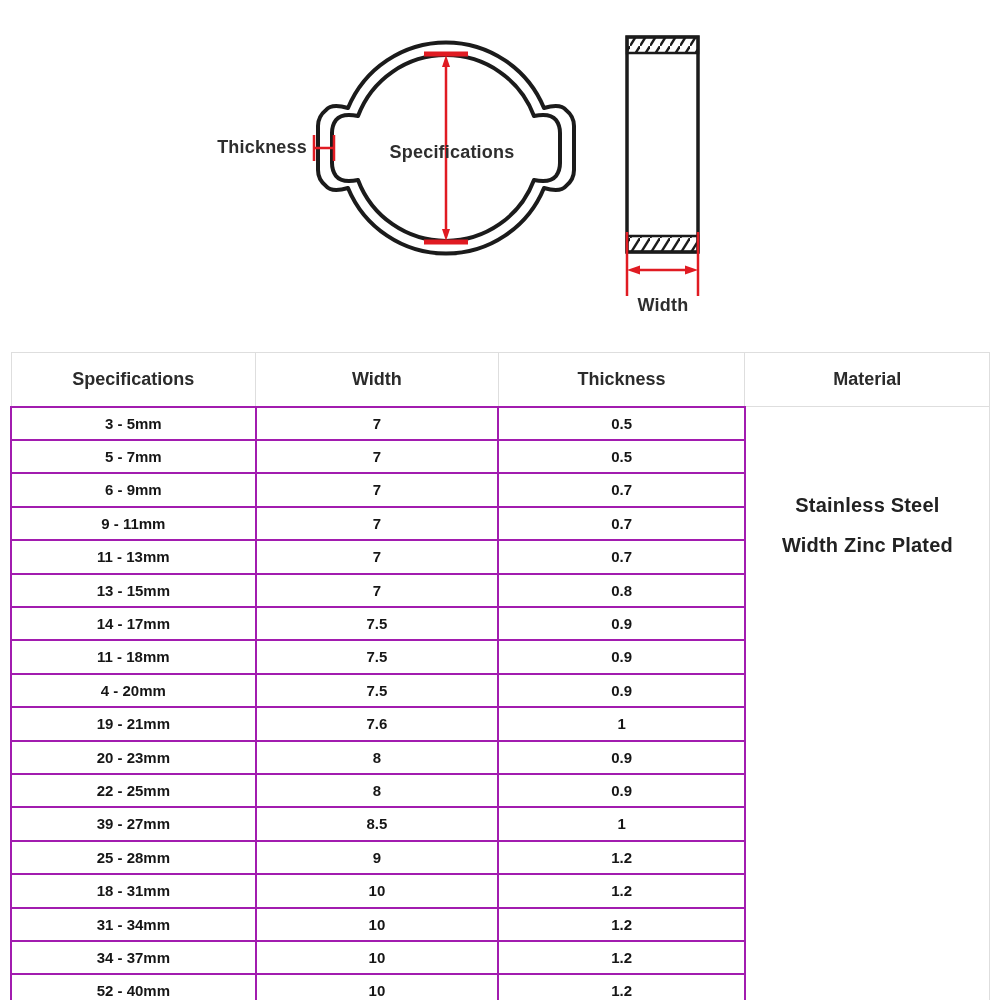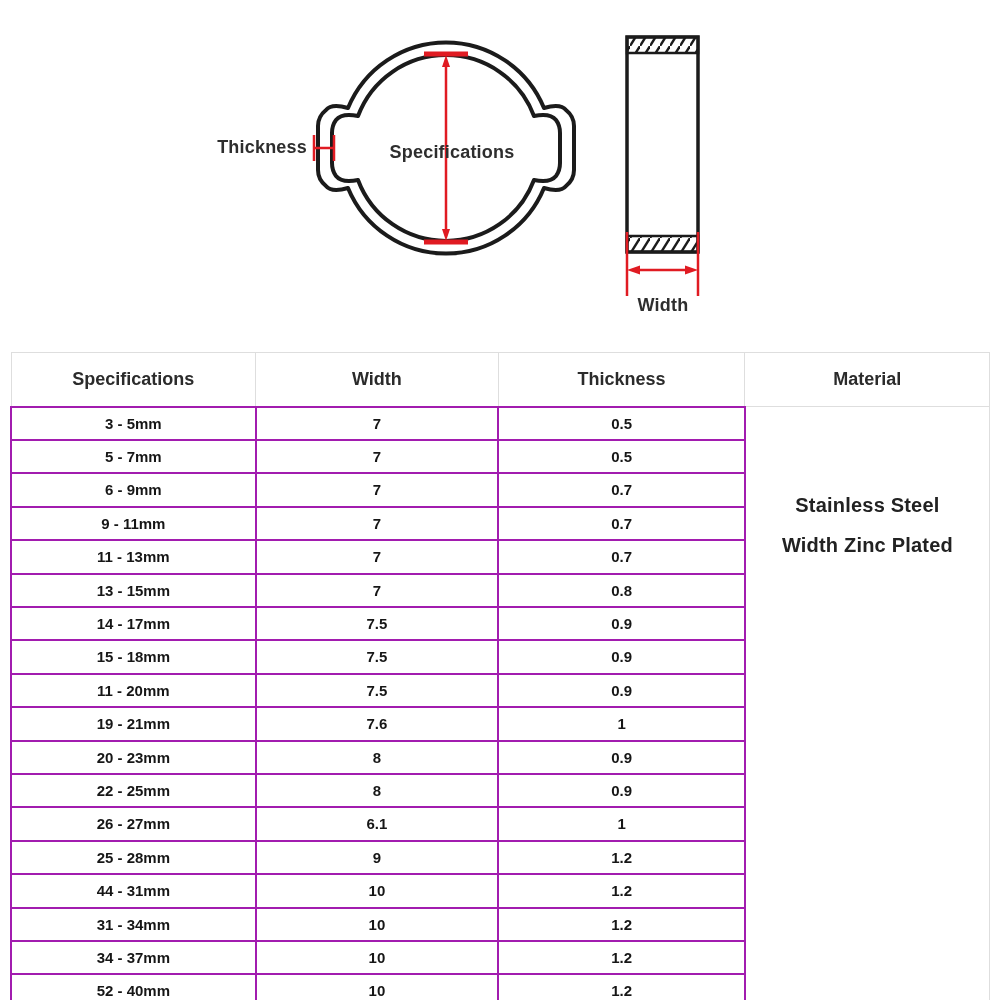--- a/index.html
+++ b/index.html
@@ -204,56 +204,56 @@
             <td>13 - 15mm</td>
             <td>7</td>
             <td>0.8</td>
           </tr>
           <tr>
             <td>14 - 17mm</td>
             <td>7.5</td>
             <td>0.9</td>
           </tr>
           <tr>
-            <td>15 - 18mm</td>
+            <td>11 - 18mm</td>
             <td>7.5</td>
             <td>0.9</td>
           </tr>
           <tr>
-            <td>11 - 20mm</td>
+            <td>4 - 20mm</td>
             <td>7.5</td>
             <td>0.9</td>
           </tr>
           <tr>
             <td>19 - 21mm</td>
             <td>7.6</td>
             <td>1</td>
           </tr>
           <tr>
             <td>20 - 23mm</td>
             <td>8</td>
             <td>0.9</td>
           </tr>
           <tr>
             <td>22 - 25mm</td>
             <td>8</td>
             <td>0.9</td>
           </tr>
           <tr>
-            <td>26 - 27mm</td>
-            <td>6.1</td>
+            <td>39 - 27mm</td>
+            <td>8.5</td>
             <td>1</td>
           </tr>
           <tr>
             <td>25 - 28mm</td>
             <td>9</td>
             <td>1.2</td>
           </tr>
           <tr>
-            <td>44 - 31mm</td>
+            <td>18 - 31mm</td>
             <td>10</td>
             <td>1.2</td>
           </tr>
           <tr>
             <td>31 - 34mm</td>
             <td>10</td>
             <td>1.2</td>
           </tr>
           <tr>
             <td>34 - 37mm</td>

